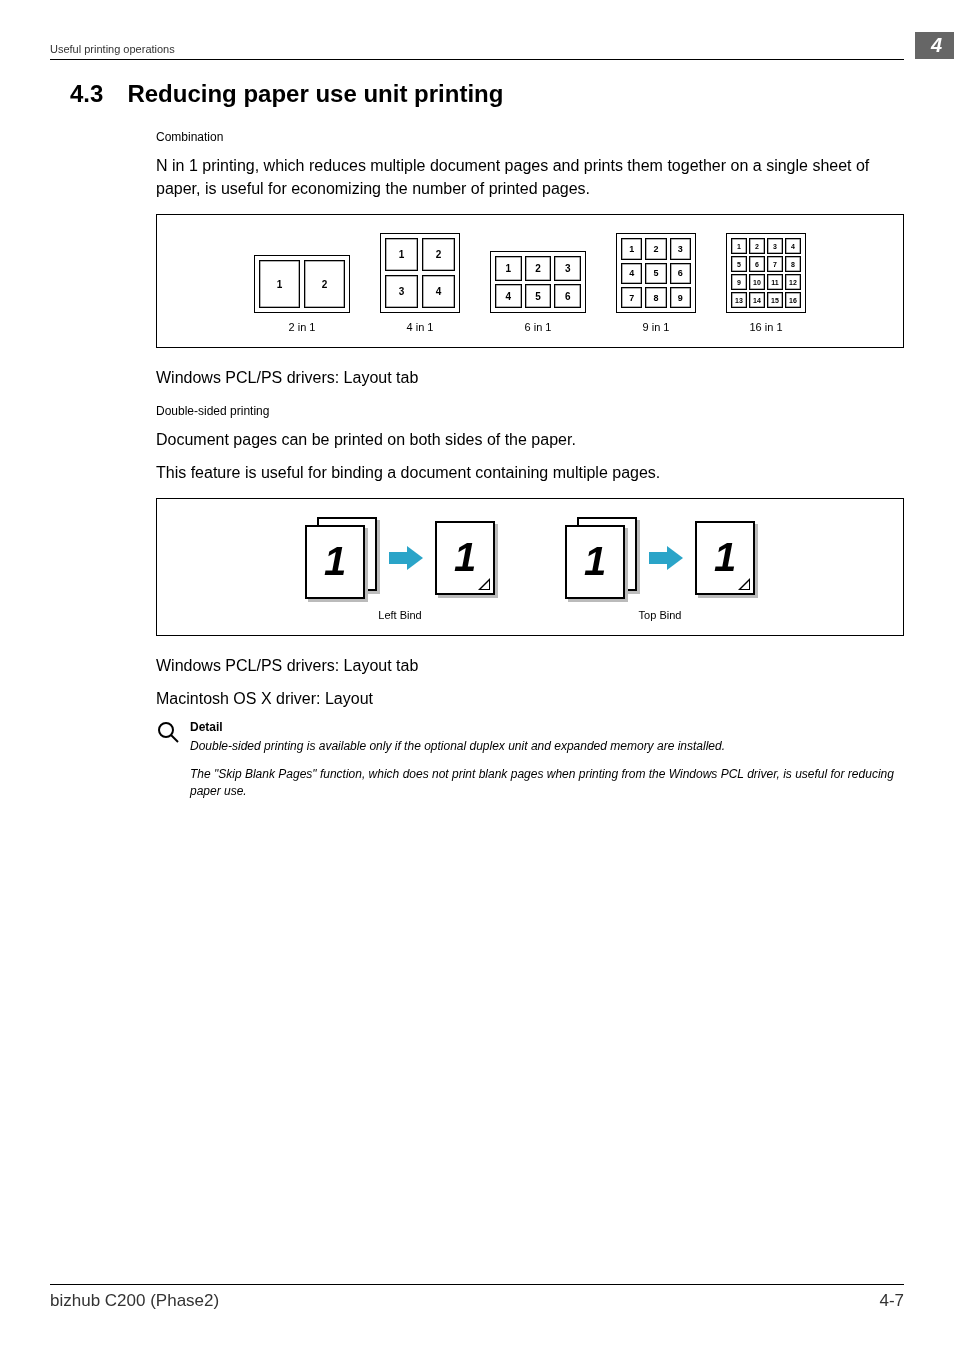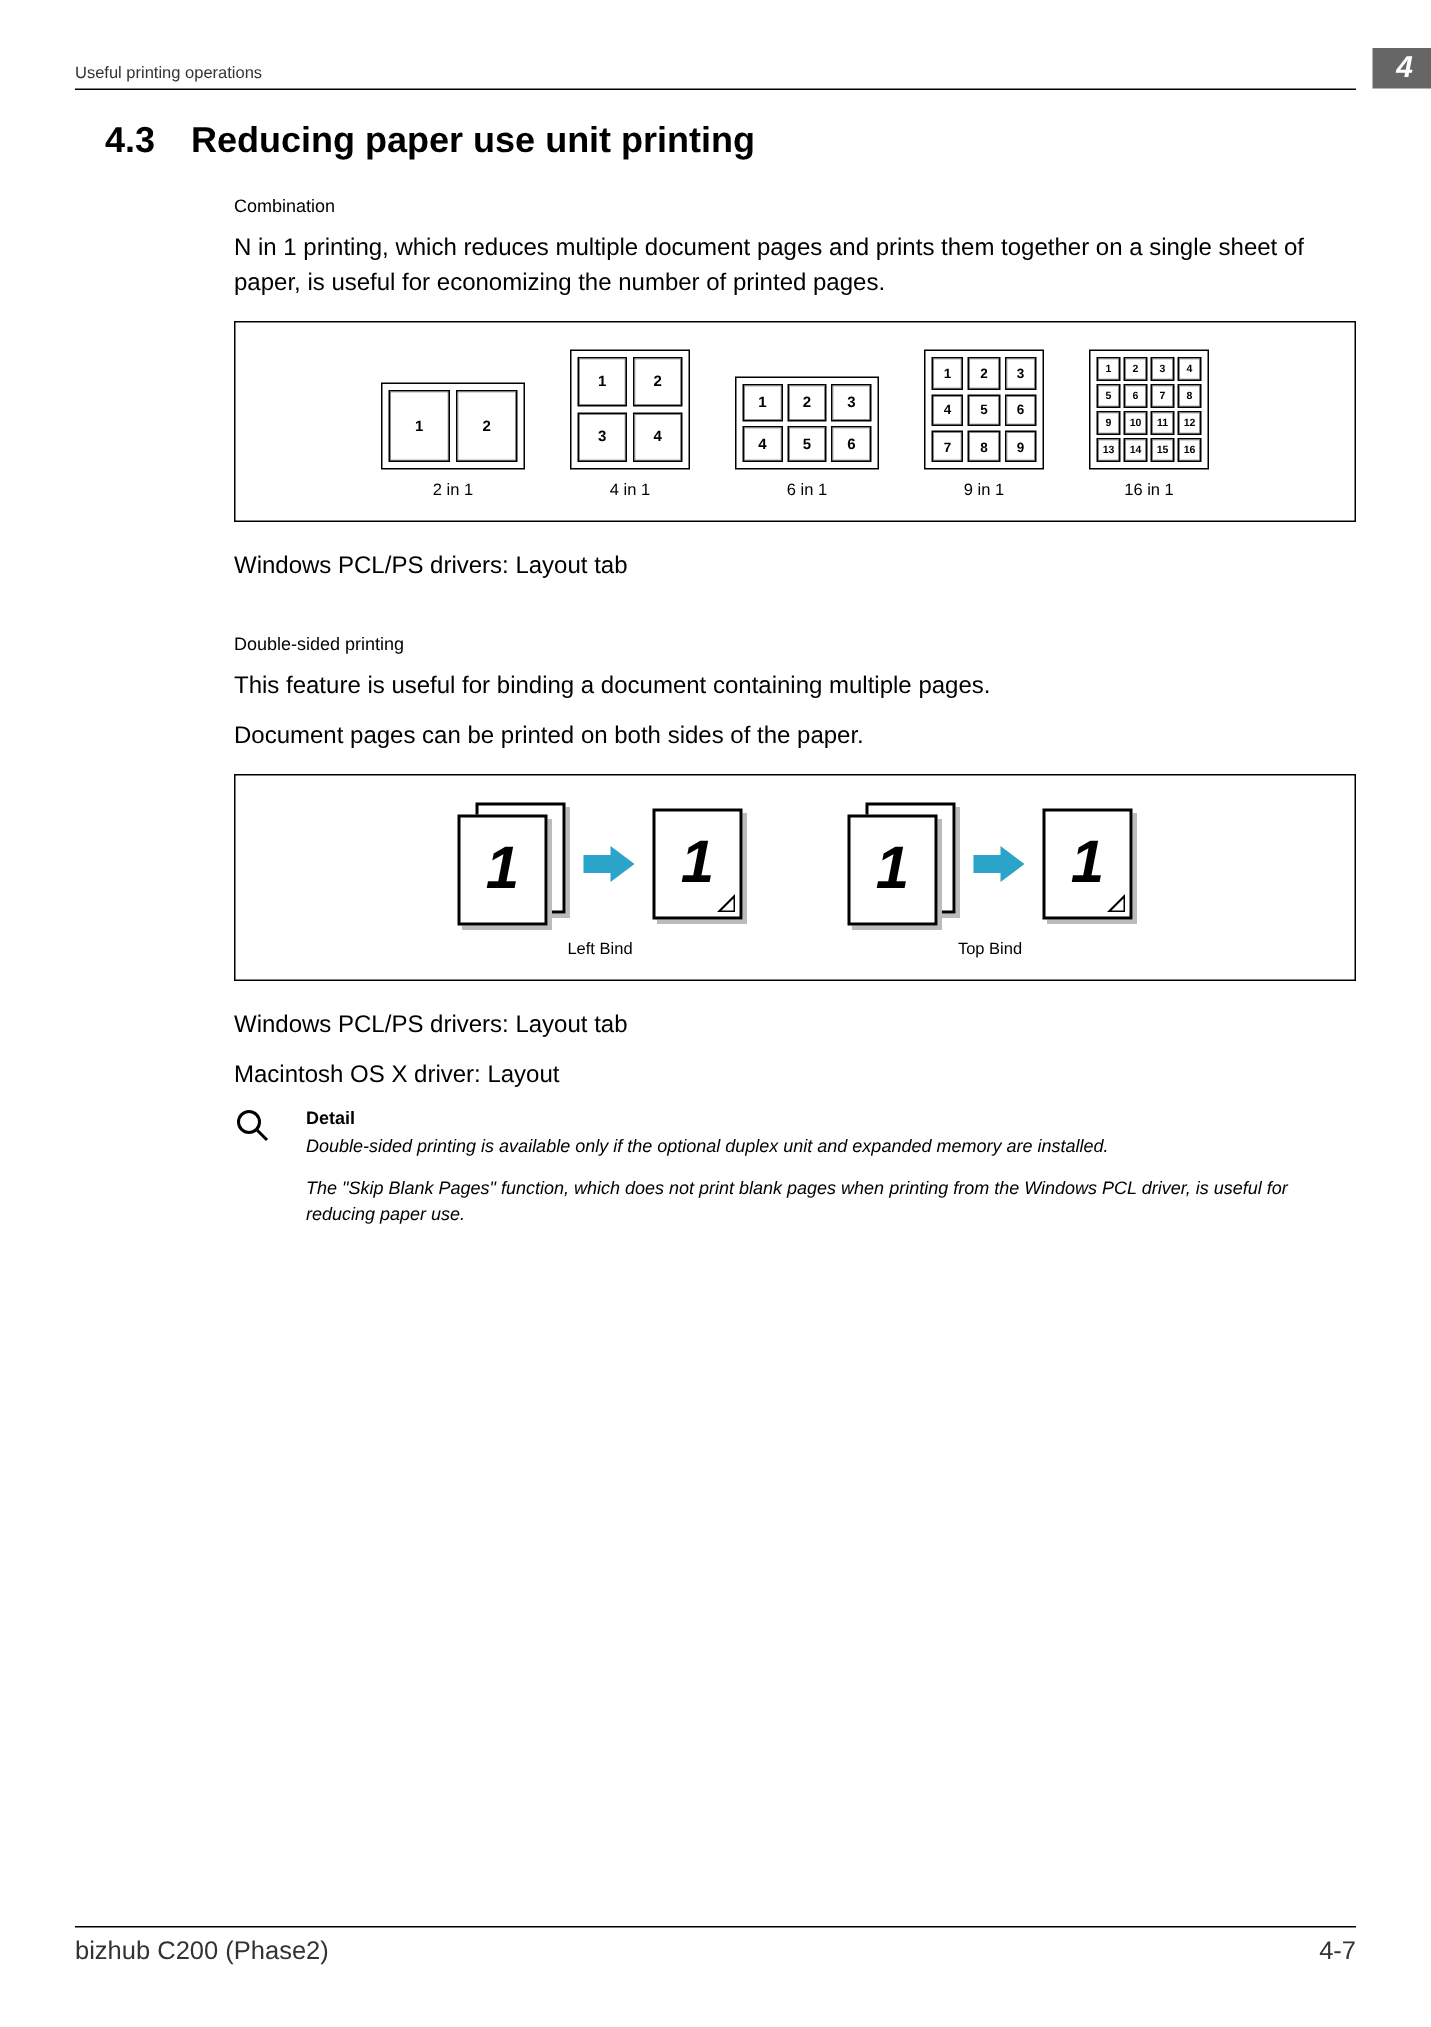--- a/index.html
+++ b/index.html
@@ -97,21 +97,21 @@
     border-left-width:8px; border-bottom-width:8px;
   }
   .arrow {
     width:34px; height:24px; position:relative;
   }
   .arrow .shaft { position:absolute; left:0; top:6px; width:20px; height:12px; background:#2AA4C8;}
   .arrow .head  { position:absolute; left:18px; top:0; width:0; height:0;
     border-top:12px solid transparent; border-bottom:12px solid transparent;
     border-left:16px solid #2AA4C8;}
 
-  .note-block { display:flex; gap: 20px; margin-top: 8px;}
+  .note-block { display:flex; gap: 6px; margin-top: 8px;}
   .mag-icon {
     width:28px; height:28px; flex-shrink:0;
     display:flex; align-items:flex-start; justify-content:flex-start;
   }
   .note-body { }
   .note-title { font-weight:bold; font-size:12px; margin-bottom:4px;}
   .note-text { font-style: italic; font-size:12px; line-height:1.45; margin-bottom:10px;}
 
   .footer {
     position:absolute; left:50px; right:50px; bottom:40px;
@@ -201,23 +201,23 @@
           <div class="cell">15</div>
           <div class="cell">16</div>
         </div>
         <span>16 in 1</span>
       </div>
     </div>
   </div>
 
   <div class="para">Windows PCL/PS drivers: Layout tab</div>
 
-  <div class="subhead" style="margin-top:32px">Double-sided printing</div>
+  <div class="subhead" style="margin-top:14px">Double-sided printing</div>
+  <div class="para">Document pages can be printed on both sides of the paper.</div>
   <div class="para">This feature is useful for binding a document containing multiple pages.</div>
-  <div class="para">Document pages can be printed on both sides of the paper.</div>
 
   <div class="figure-box">
     <div class="dup-row">
       <div class="dup-group">
         <div class="dup-inner">
           <div class="stack">
             <div class="big-page back">2</div>
             <div class="big-page front">1</div>
           </div>
           <div class="arrow">

